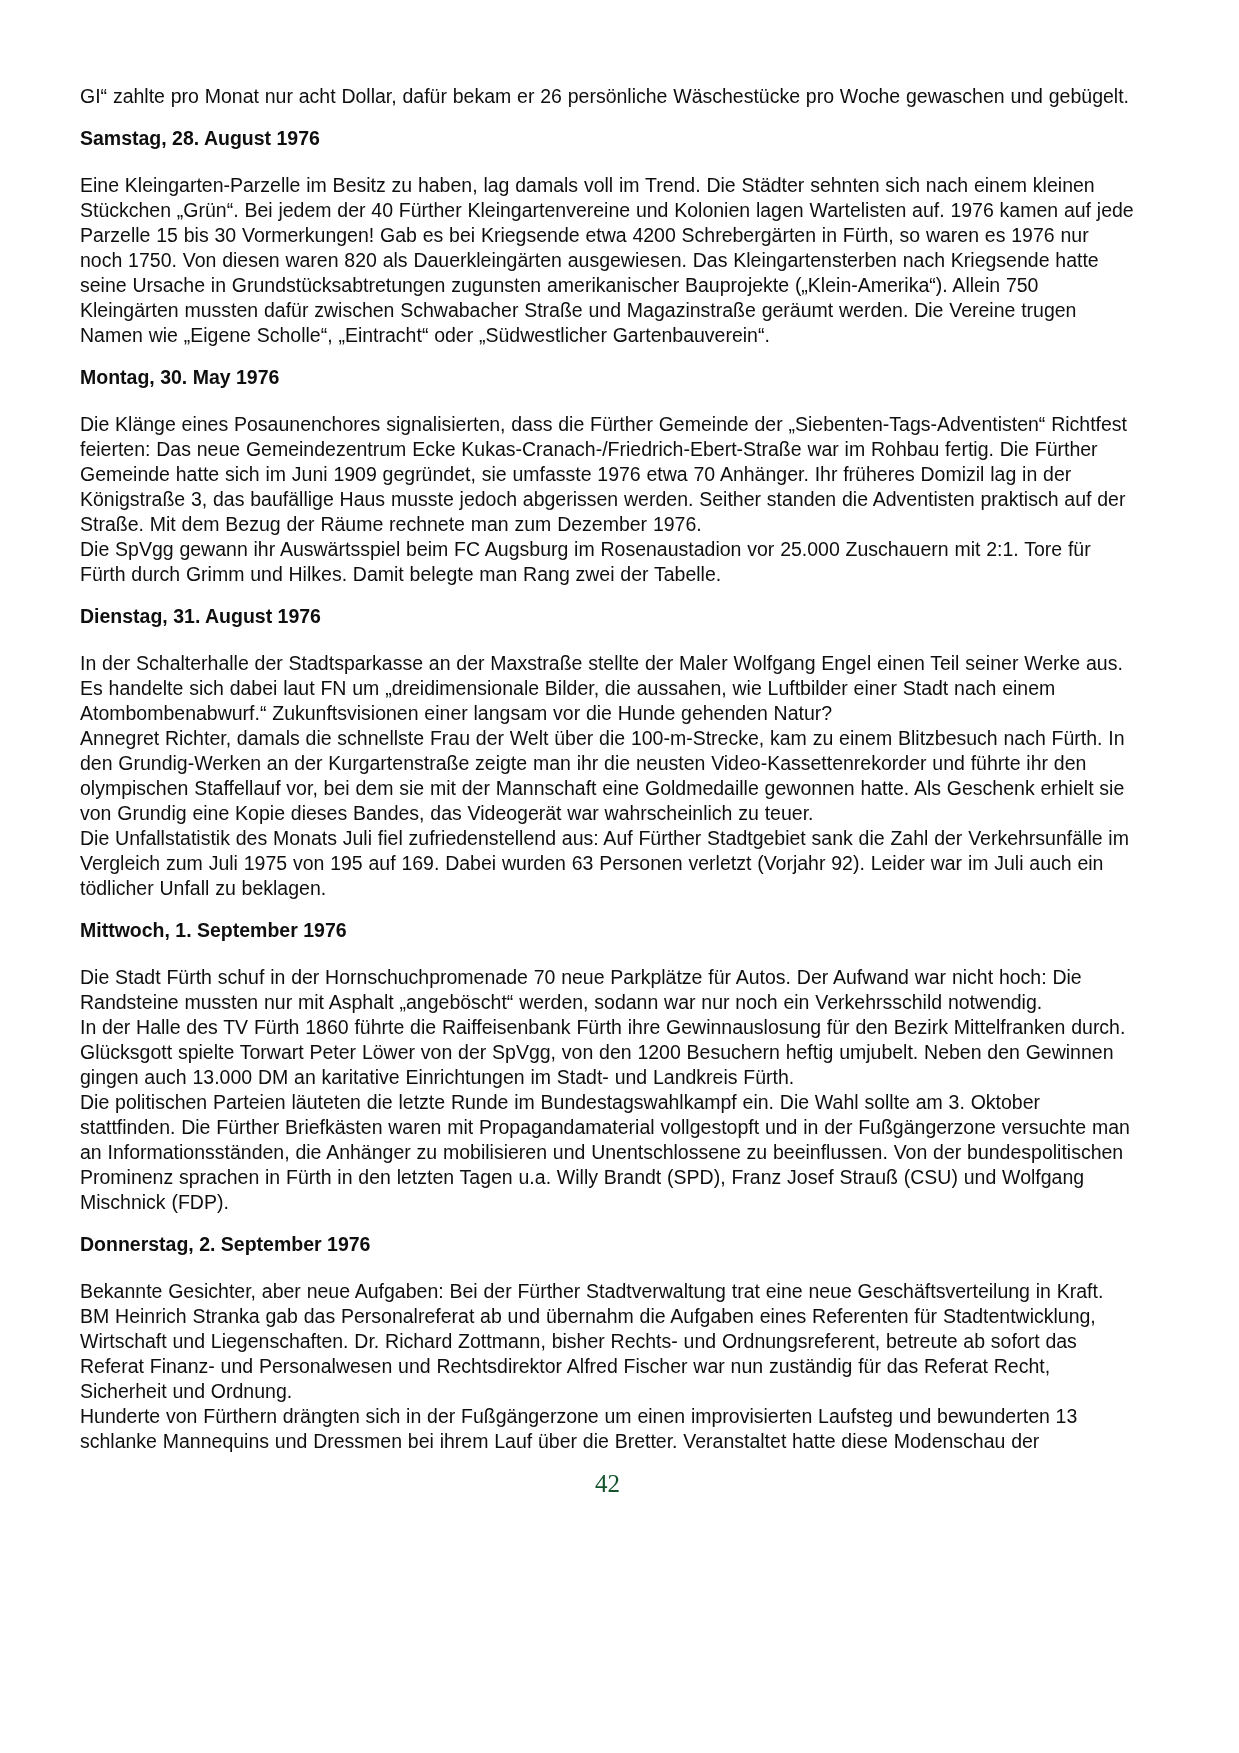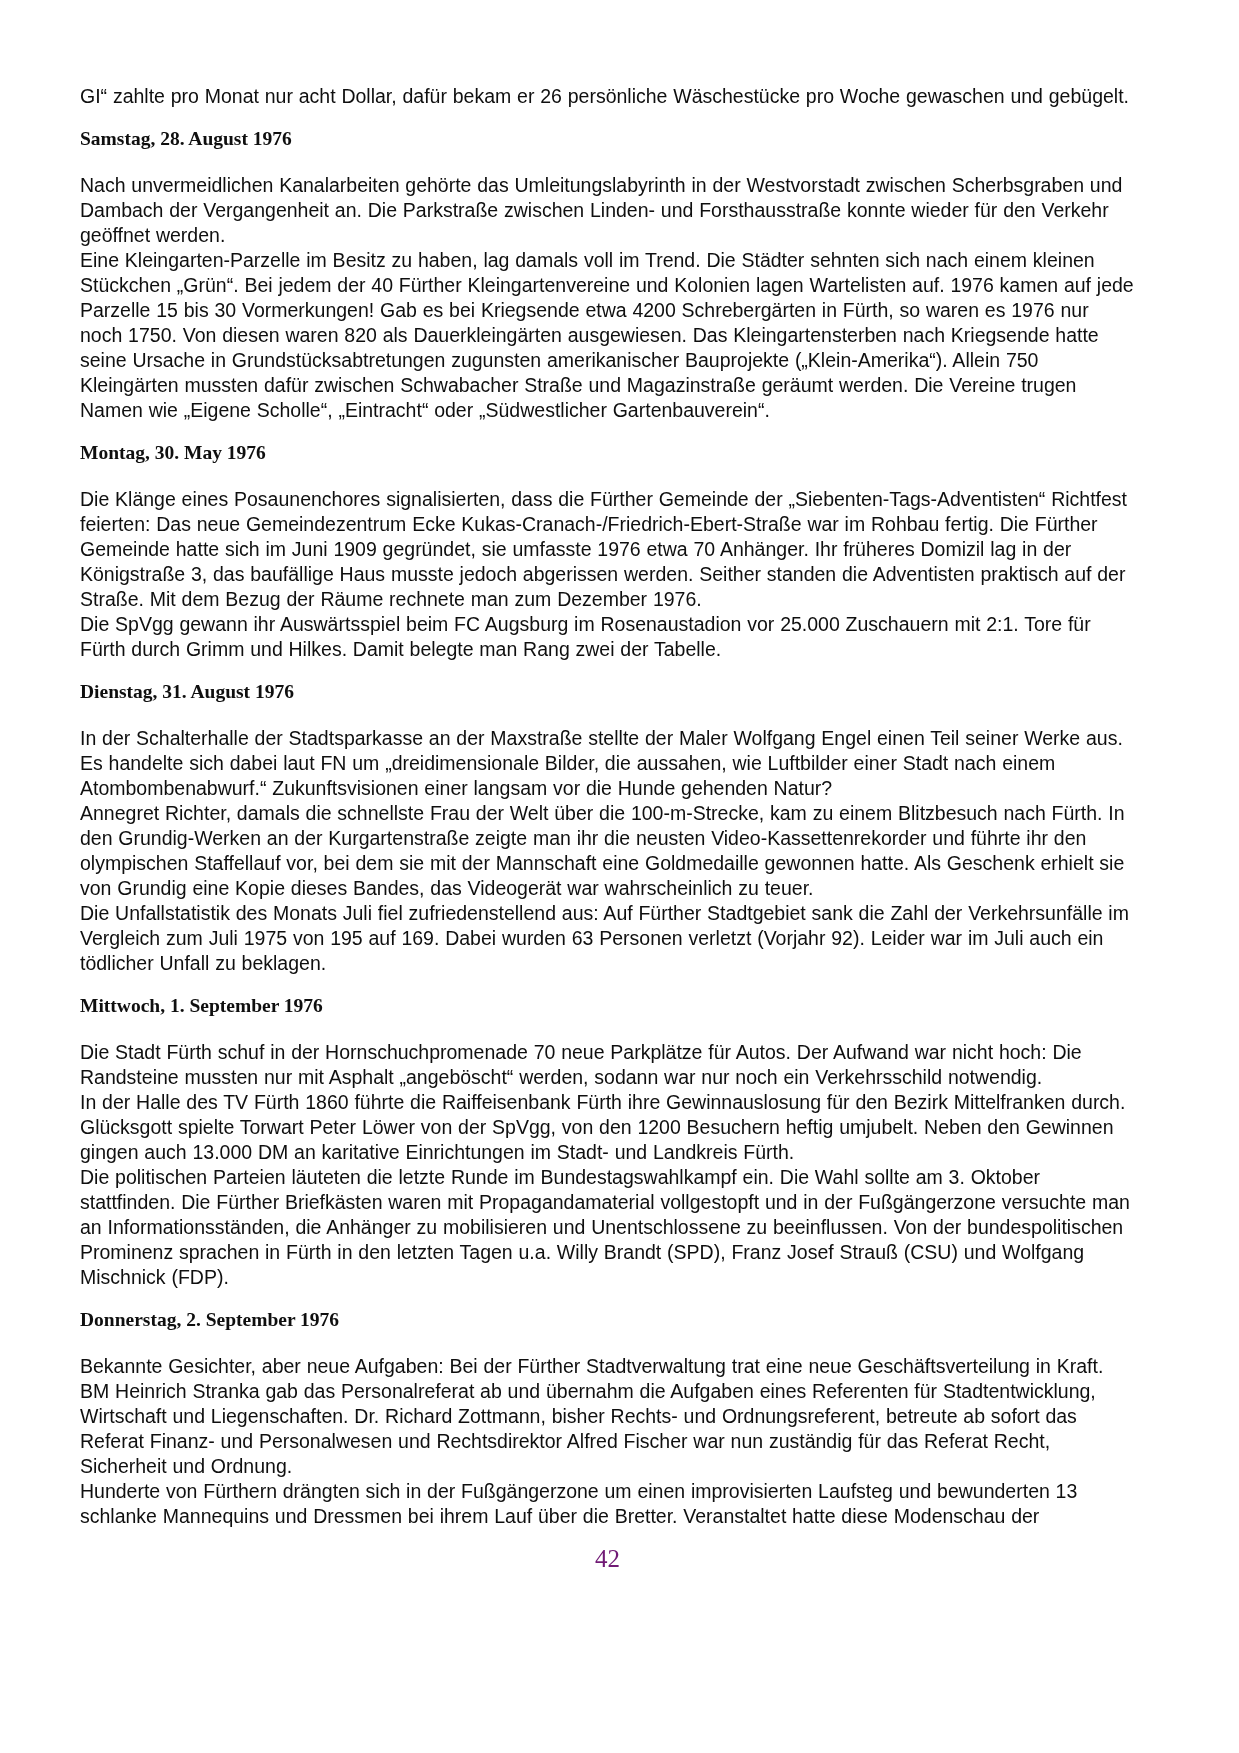--- a/index.html
+++ b/index.html
@@ -26,46 +26,44 @@
   .body-text {
     margin: 0;
     text-align: left;
     word-spacing: 0.02em;
   }
   .day-heading {
     font-size: 19.5px;
     line-height: 25px;
     font-weight: bold;
     margin: 17px 0 22px 0;
-    font-family: Liberation Serif, serif;
   }
   section {
     margin: 0;
     padding: 0;
   }
   .page-number {
     margin-top: 15px;
     width: 1055px;
     text-align: center;
     font-family: "Liberation Serif", "DejaVu Serif", serif;
     font-size: 25px;
     line-height: 30px;
-    color: #701a75;
+    color: #14532d;
   }
 </style>
 </head>
 <body>
 
 <div class="page">
 
   <p class="body-text">GI“ zahlte pro Monat nur acht Dollar, dafür bekam er 26 persönliche Wäschestücke pro Woche gewaschen und gebügelt.</p>
 
   <section>
     <h2 class="day-heading">Samstag, 28. August 1976</h2>
-    <p class="body-text">Nach unvermeidlichen Kanalarbeiten gehörte das Umleitungslabyrinth in der Westvorstadt zwischen Scherbsgraben und Dambach der Vergangenheit an. Die Parkstraße zwischen Linden- und Forsthausstraße konnte wieder für den Verkehr geöffnet werden.</p>
     <p class="body-text">Eine Kleingarten-Parzelle im Besitz zu haben, lag damals voll im Trend. Die Städter sehnten sich nach einem kleinen Stückchen „Grün“. Bei jedem der 40 Fürther Kleingartenvereine und Kolonien lagen Wartelisten auf. 1976 kamen auf jede Parzelle 15 bis 30 Vormerkungen! Gab es bei Kriegsende etwa 4200 Schrebergärten in Fürth, so waren es 1976 nur noch 1750. Von diesen waren 820 als Dauerkleingärten ausgewiesen. Das Kleingartensterben nach Kriegsende hatte seine Ursache in Grundstücksabtretungen zugunsten amerikanischer Bauprojekte („Klein-Amerika“). Allein 750 Kleingärten mussten dafür zwischen Schwabacher Straße und Magazinstraße geräumt werden. Die Vereine trugen Namen wie „Eigene Scholle“, „Eintracht“ oder „Südwestlicher Gartenbauverein“.</p>
   </section>
 
   <section>
     <h2 class="day-heading">Montag, 30. May 1976</h2>
     <p class="body-text">Die Klänge eines Posaunenchores signalisierten, dass die Fürther Gemeinde der „Siebenten-Tags-Adventisten“ Richtfest feierten: Das neue Gemeindezentrum Ecke Kukas-Cranach-/Friedrich-Ebert-Straße war im Rohbau fertig. Die Fürther Gemeinde hatte sich im Juni 1909 gegründet, sie umfasste 1976 etwa 70 Anhänger. Ihr früheres Domizil lag in der Königstraße 3, das baufällige Haus musste jedoch abgerissen werden. Seither standen die Adventisten praktisch auf der Straße. Mit dem Bezug der Räume rechnete man zum Dezember 1976.</p>
     <p class="body-text">Die SpVgg gewann ihr Auswärtsspiel beim FC Augsburg im Rosenaustadion vor 25.000 Zuschauern mit 2:1. Tore für Fürth durch Grimm und Hilkes. Damit belegte man Rang zwei der Tabelle.</p>
   </section>
 
   <section>

